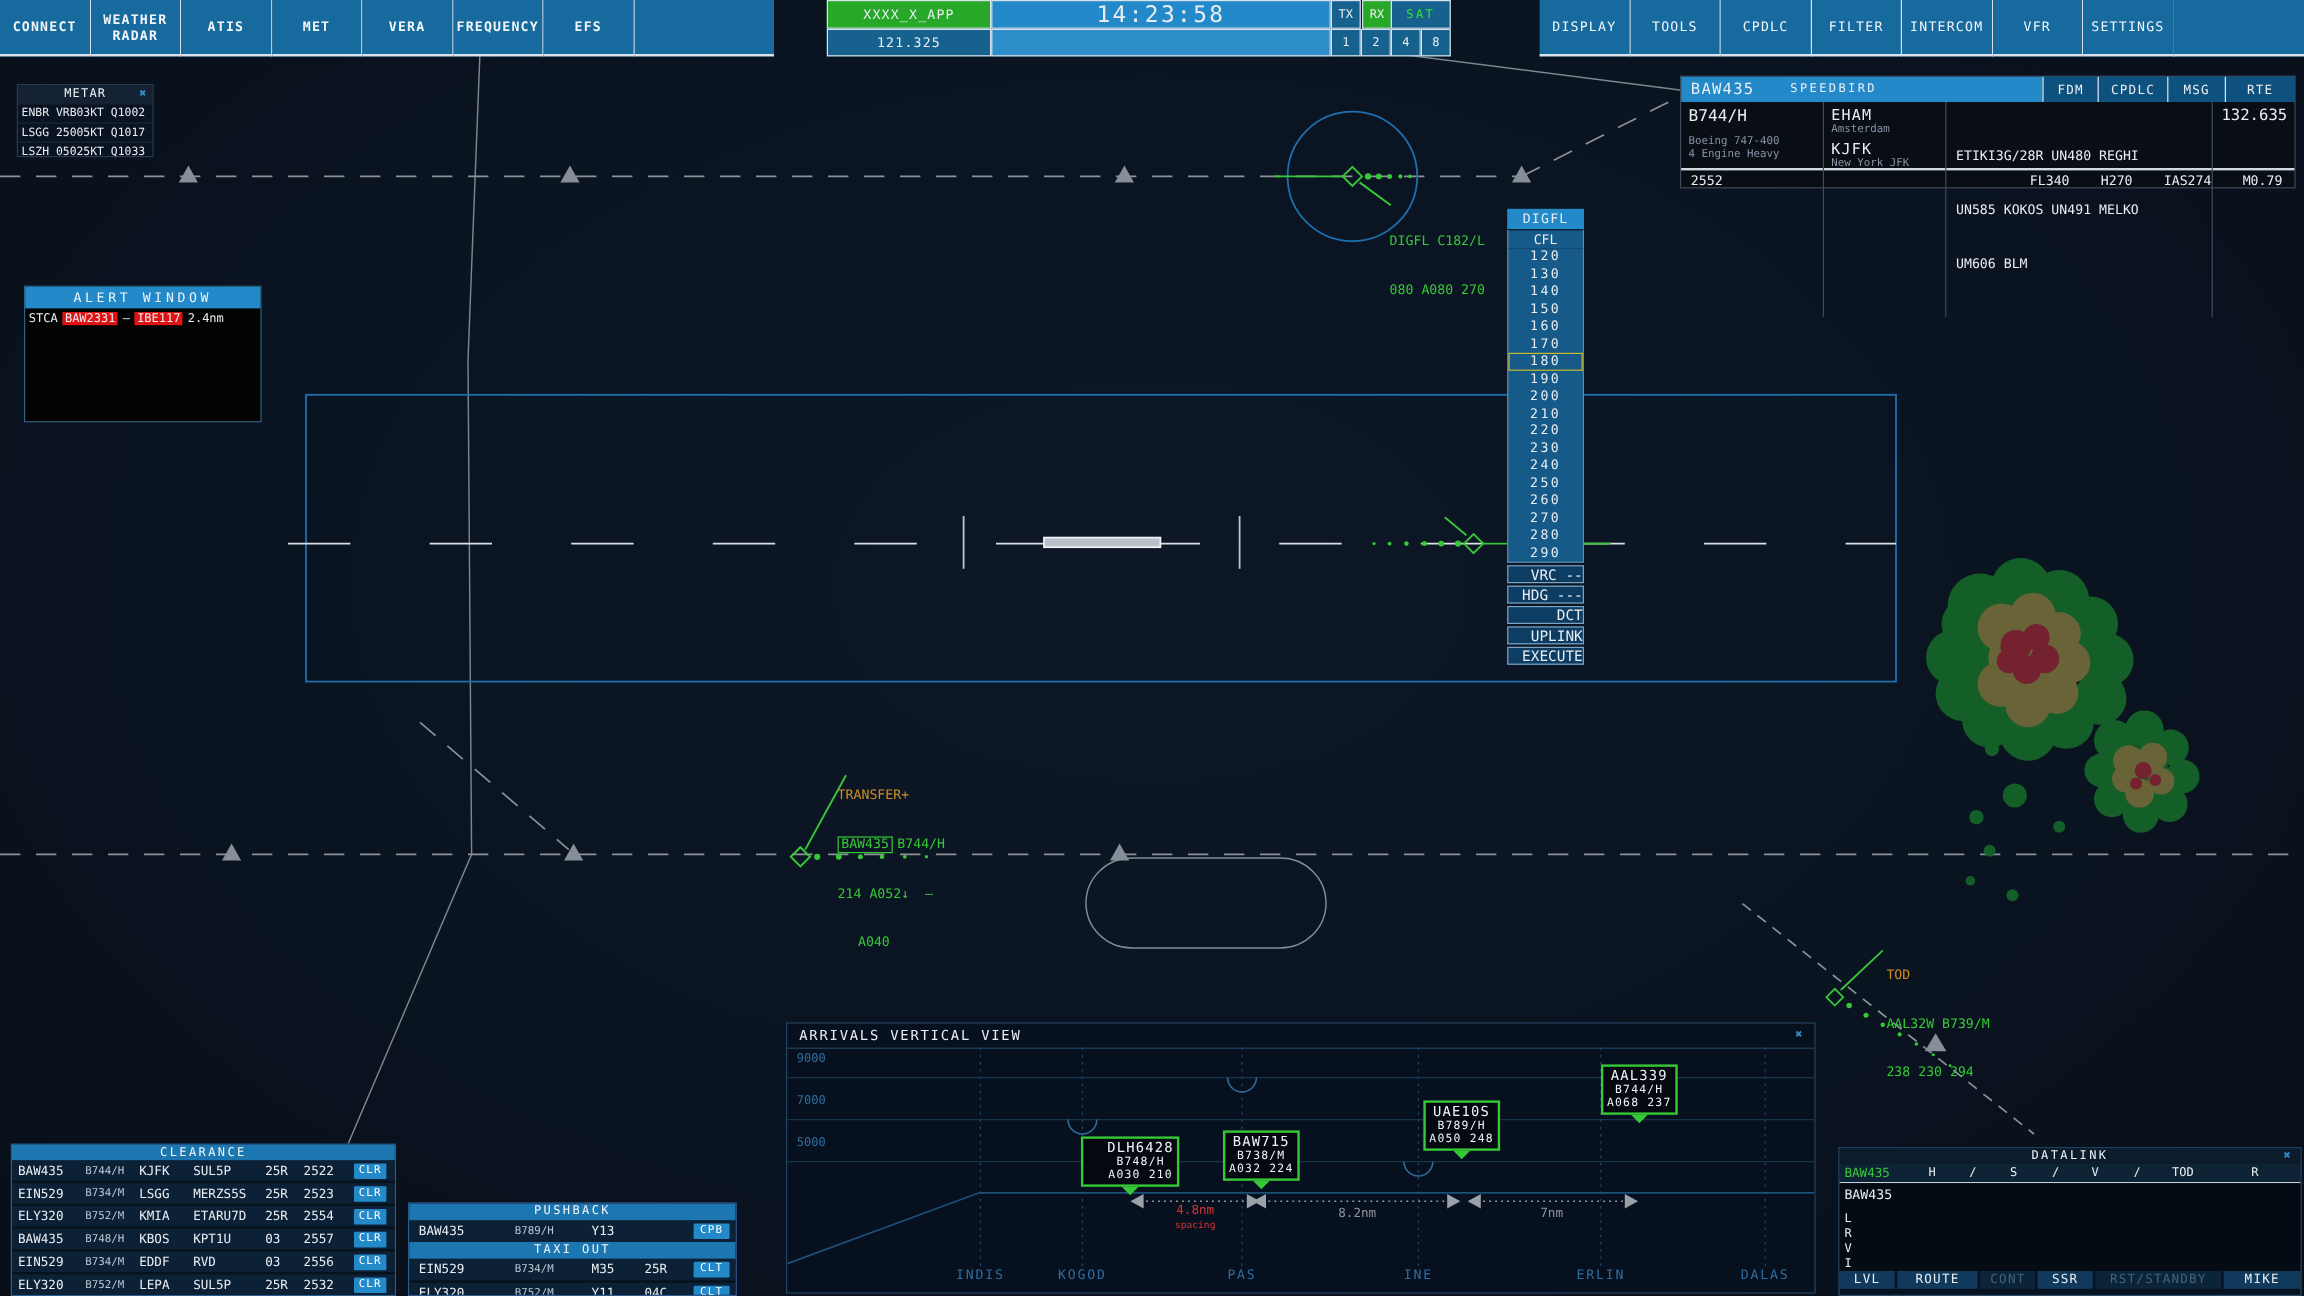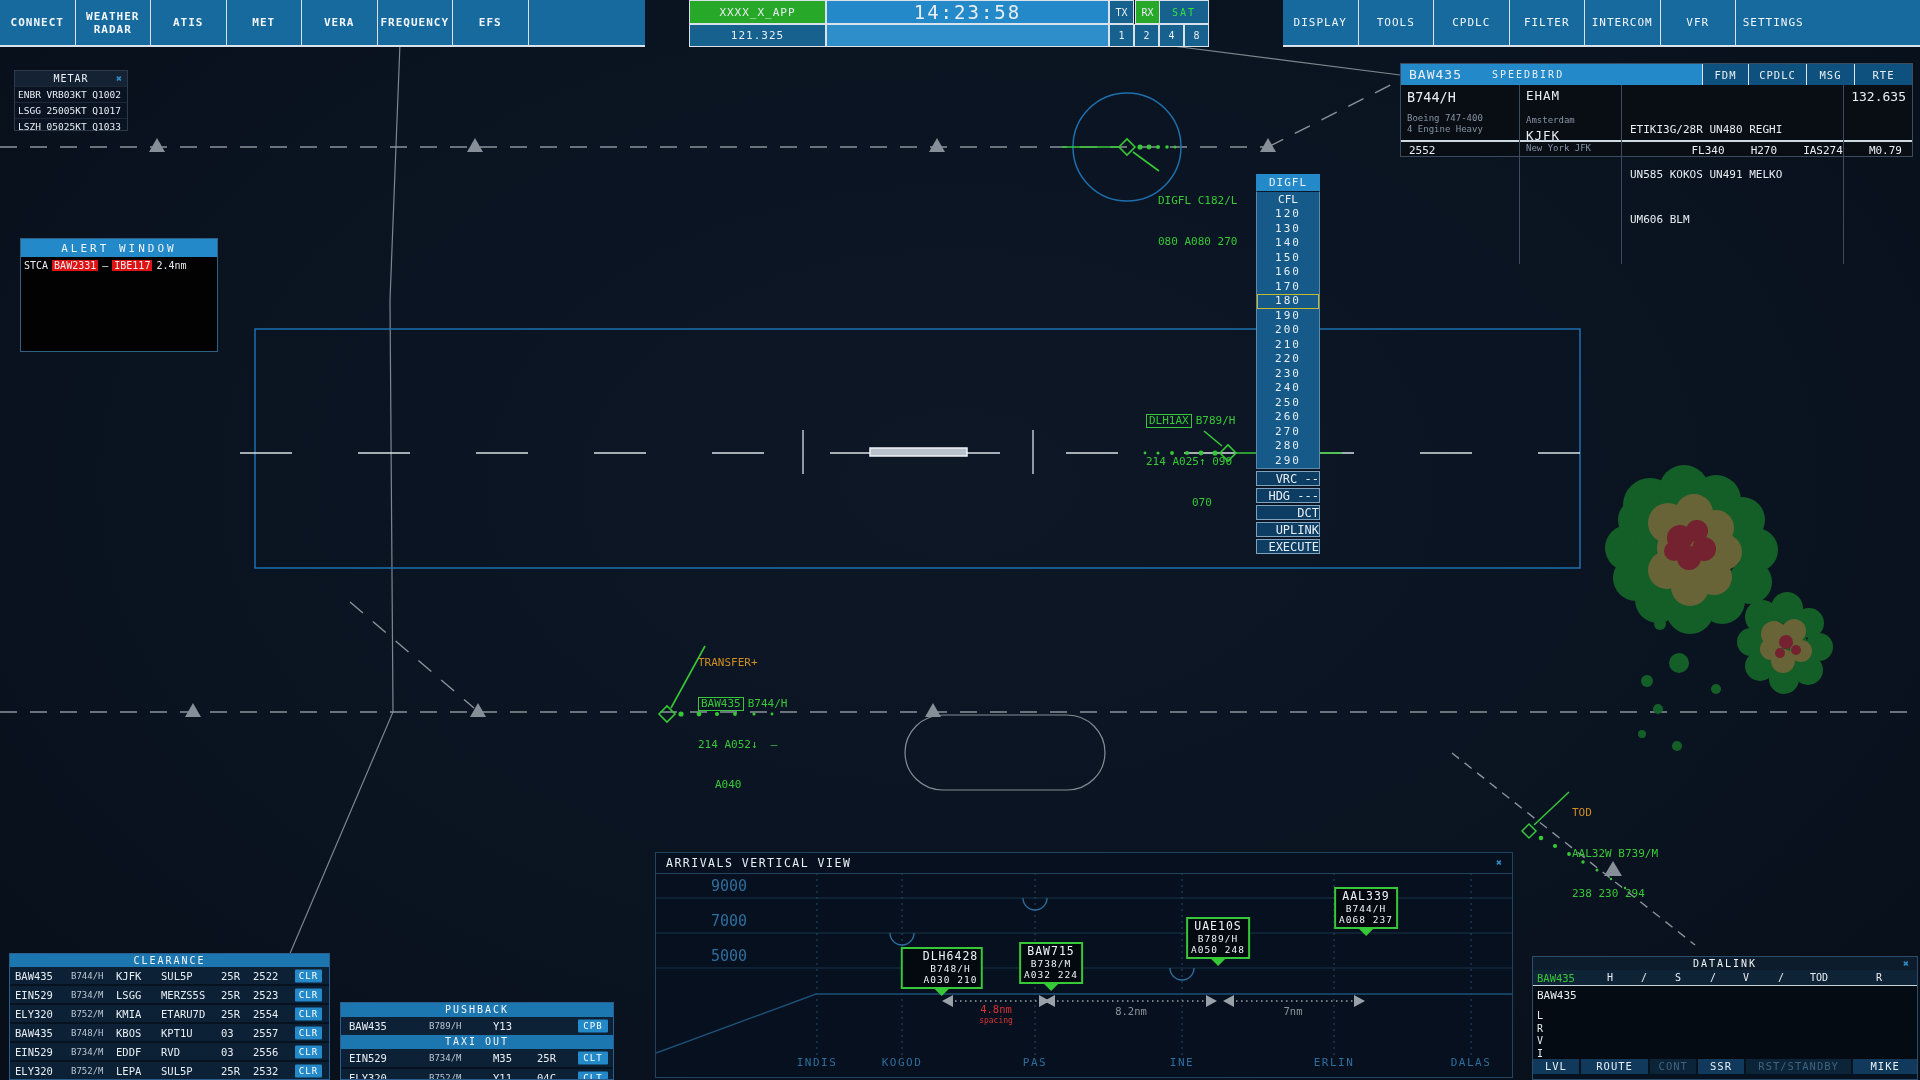--- a/index.html
+++ b/index.html
@@ -34,21 +34,21 @@
   
   .tbl-title{background:#1c76af;color:#f2f6fa;font-size:10px;letter-spacing:2px;text-align:center;}
   .trow{position:relative;background:#0d2136;}
   .trow + .trow{border-top:2px solid #07121f;}
   .tc{position:absolute;top:50%;transform:translateY(-50%);font-size:10.5px;white-space:pre;}
   .tc.small{font-size:9px;color:#bac7d3;}
   .bluebtn{position:absolute;top:50%;transform:translateY(-50%);background:var(--c-accent);color:#fff;
     font-size:9px;letter-spacing:1px;text-align:center;line-height:13px;height:13px;border-radius:1px;}
   
   #vview{left:655px;top:852px;width:858px;height:226px;background:rgba(7,17,30,0.97);border:1px solid #24435f;z-index:4;}
-  .vv-alt{position:absolute;color:#2e6e9e;font-size:15px;margin-left:47px;}
+  .vv-alt{position:absolute;color:#2e6e9e;font-size:10px;}
   .vv-wpt{position:absolute;width:70px;text-align:center;color:#2e6e9e;font-size:11px;letter-spacing:1.5px;top:203px;}
   .vtag{position:absolute;transform:translateX(-50%);background:#04090f;border:2px solid var(--c-green);
     text-align:center;padding:1px 3px 2px;color:#eef3f7;z-index:2;}
   .vtag:after{content:"";position:absolute;left:50%;margin-left:-7px;bottom:-9px;border:7px solid transparent;border-top:7px solid var(--c-green);border-bottom:none;}
   .vtag .l1{font-size:11.5px;line-height:13px;letter-spacing:1px;}
   .vtag .l2{font-size:9.5px;line-height:11px;letter-spacing:1px;}
   .sp-lbl{position:absolute;font-size:10.5px;color:#8d949b;text-align:center;width:70px;}
   .sp-red{color:#d63434;}
   
   #datalink{left:1532px;top:956px;width:386px;height:124px;background:#071220;border:1px solid #2b4d6c;}
@@ -216,25 +216,20 @@
           <circle cx="1611" cy="879" r="1.3"></circle>
           <circle cx="1625" cy="888" r="1.2"></circle>
       </g>
     </g>
   </svg>
 
   <div class="aclbl" style="left:1158px;top:167px;">
     <div>DIGFL C182/L</div>
     <div>080 A080 270</div>
   </div>
-  <div class="aclbl" style="left:1146px;top:387px;">
-    <div><span class="csbox">DLH1AX</span><span>B789/H</span></div>
-    <div>214 A025↑ 090</div>
-    <div style="padding-left:46px;">070</div>
-  </div>
   <div class="aclbl" style="left:698px;top:629px;">
     <div class="amber">TRANSFER+</div>
     <div><span class="csbox">BAW435</span><span>B744/H</span></div>
     <div>214 A052↓  –</div>
     <div style="padding-left:17px;">A040</div>
   </div>
   <div class="aclbl" style="left:1572px;top:779px;">
     <div class="amber">TOD</div>
     <div>AAL32W B739/M</div>
     <div>238 230 294</div>
@@ -314,21 +309,21 @@
       <div class="strip-tab" style="width:58px;">RTE</div>
     </div>
     <div style="display:grid;grid-template-columns:118px 102px 222px 69px;height:55px;">
       <div style="padding:4px 6px;">
         <div style="font-size:13.5px;">B744/H</div>
         <div class="gray" style="font-size:9px;line-height:11px;margin-top:8px;">Boeing 747-400</div>
         <div class="gray" style="font-size:9px;line-height:11px;">4 Engine Heavy</div>
       </div>
       <div style="padding:3px 6px;border-left:1px solid #3c4c5e;">
         <div style="font-size:12.5px;letter-spacing:1px;">EHAM</div>
-        <div class="gray" style="font-size:9px;line-height:10px;margin-top:12px;">Amsterdam</div>
+        <div class="gray" style="font-size:9px;line-height:10px;">Amsterdam</div>
         <div style="font-size:12.5px;letter-spacing:1px;margin-top:3px;">KJFK</div>
         <div class="gray" style="font-size:9px;line-height:10px;">New York JFK</div>
       </div>
       <div style="padding:7px 8px;border-left:1px solid #3c4c5e;font-size:11px;line-height:15px;white-space:pre;">
         <div>ETIKI3G/28R UN480 REGHI</div>
         <div>UN585 KOKOS UN491 MELKO</div>
         <div>UM606 BLM</div>
       </div>
       <div style="padding:4px 6px;border-left:1px solid #3c4c5e;text-align:right;font-size:13px;">132.635</div>
     </div>

